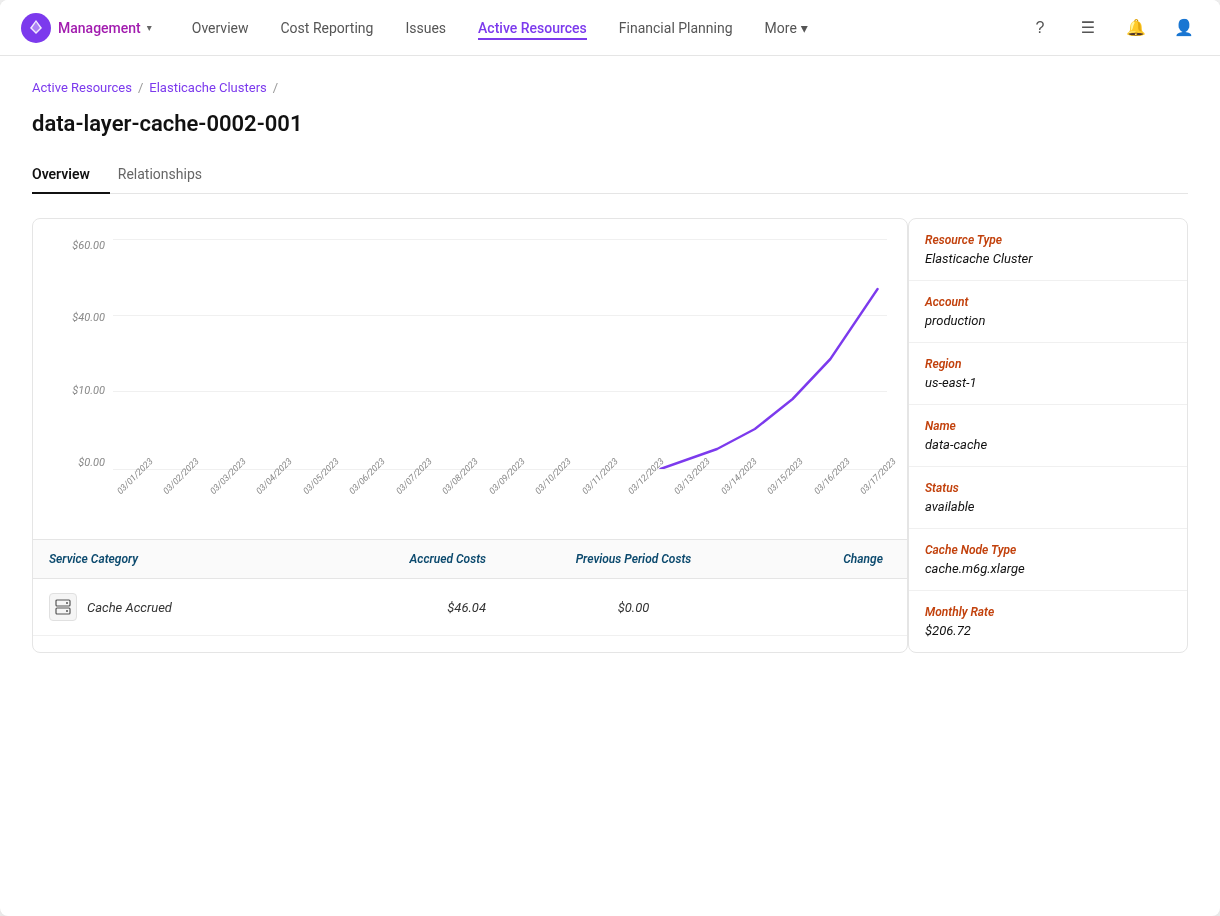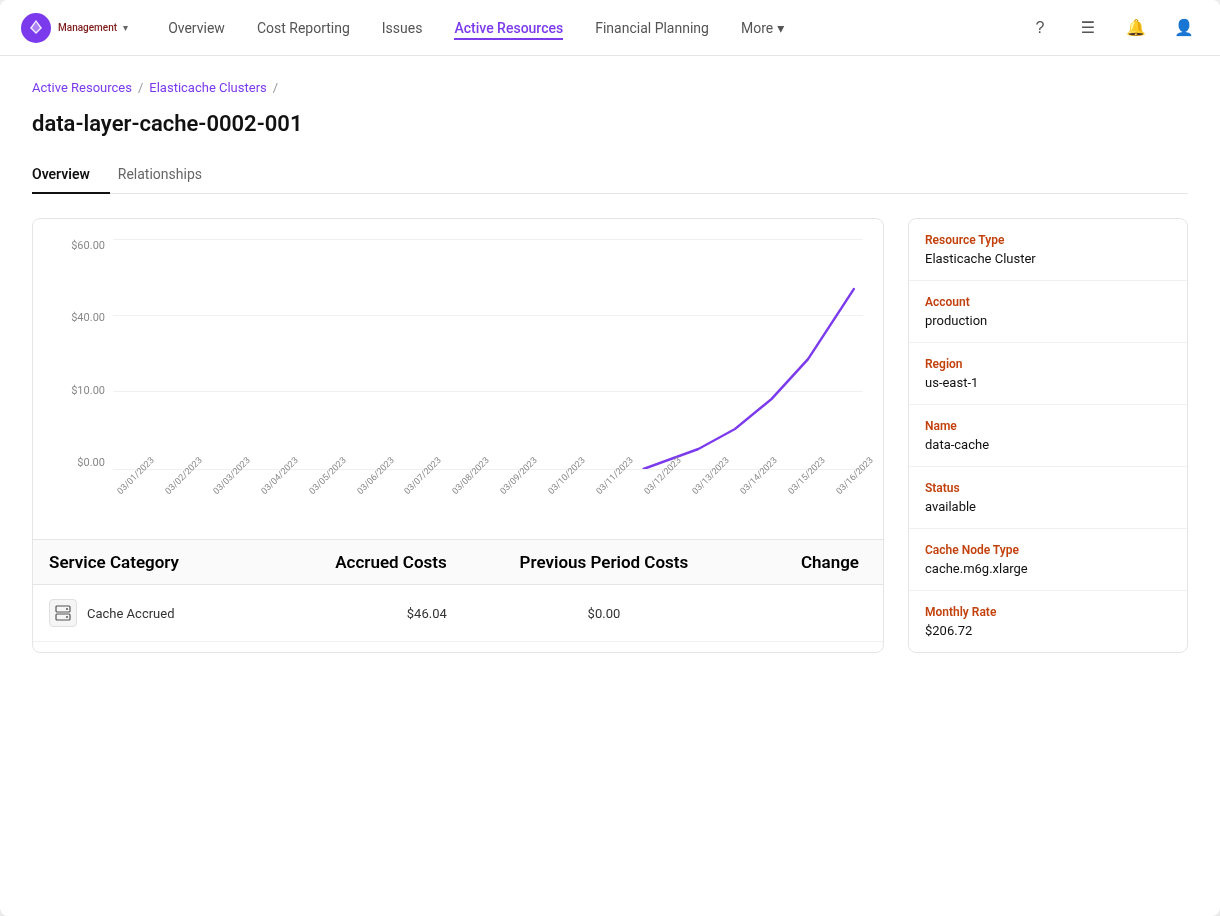--- a/index.html
+++ b/index.html
@@ -32,23 +32,23 @@
       align-items: center;
       gap: 6px;
       margin-right: 40px;
       cursor: pointer;
     }
     .logo-icon {
       width: 32px;
       height: 32px;
     }
     .logo-label {
-      font-size: 10px;
+      font-size: 14px;
       font-weight: 500;
-      color: #7f1d1d;
+      color: #a21caf;
     }
     .logo-chevron {
       font-size: 10px;
       color: #666;
     }
     .nav-links {
       display: flex;
       align-items: center;
       gap: 32px;
       flex: 1;
@@ -139,21 +139,21 @@
     }
     .tab.active {
       color: #111;
       font-weight: 600;
       border-bottom: 2px solid #111;
     }
 
     
     .content-layout {
       display: flex;
-      gap: 24px;
+      font-style: italic;
     }
 
     
     .chart-container {
       flex: 1;
       border: 1px solid #e5e5e5;
       border-radius: 8px;
       overflow: hidden;
     }
 
@@ -215,23 +215,23 @@
 
     
     .cost-table {
       width: 100%;
       border-collapse: collapse;
       border-top: 1px solid #e5e5e5;
     }
     .cost-table th {
       padding: 12px 16px;
       text-align: left;
-      font-size: 17px;
+      font-size: 12px;
       font-weight: 600;
-      color: #000000;
+      color: #0c4a6e;
       background: #fafafa;
       border-bottom: 1px solid #e5e5e5;
     }
     .cost-table th:last-child,
     .cost-table td:last-child {
       text-align: right;
       padding-right: 24px;
     }
     .cost-table th:nth-child(2),
     .cost-table td:nth-child(2) { text-align: right; }

